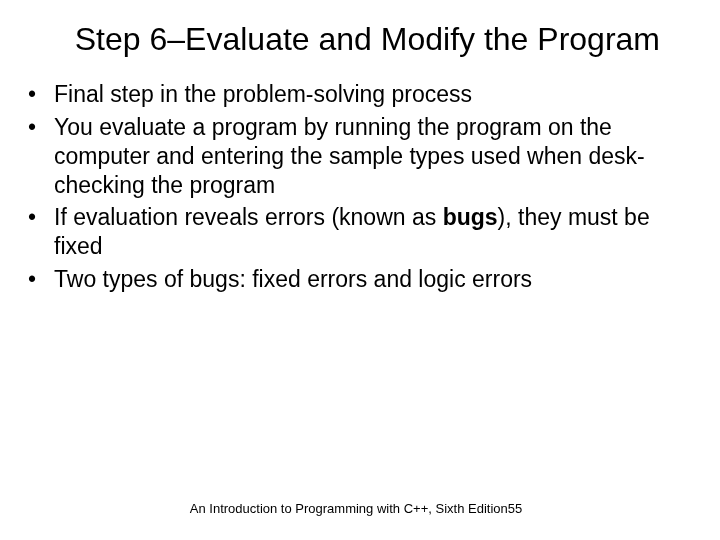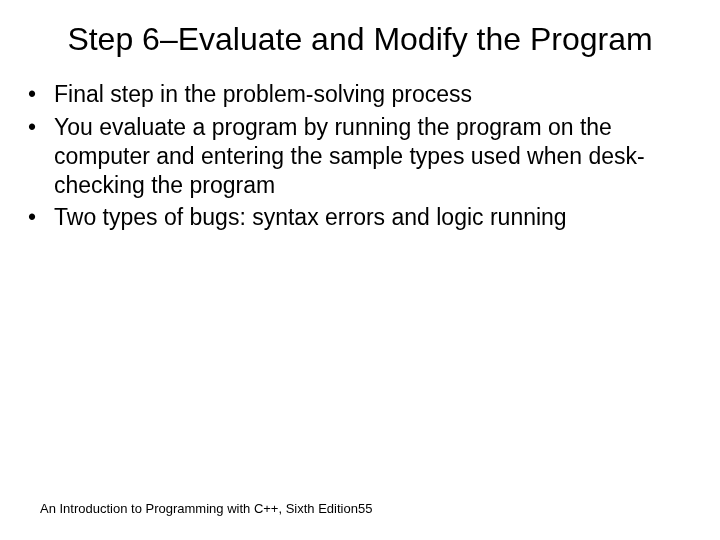--- a/index.html
+++ b/index.html
@@ -12,21 +12,21 @@
     color: #000;
     overflow: hidden;
   }
   .slide {
     position: relative;
     width: 720px;
     height: 540px;
     box-sizing: border-box;
   }
   .title {
-    text-align: center;
+    text-align: right;
     font-size: 32px;
     font-weight: 400;
     line-height: 1.2;
     padding: 20px 60px 10px 60px;
   }
   .body {
     padding: 12px 40px 0 22px;
   }
   ul.bullets {
     list-style: none;
@@ -46,42 +46,43 @@
     left: 6px;
     top: 0;
     font-size: 23px;
   }
   .footer {
     position: absolute;
     bottom: 24px;
     left: 40px;
     right: 48px;
     display: flex;
-    justify-content: flex-start;
+    justify-content: center;
     align-items: baseline;
     font-size: 13px;
     color: #000;
   }
   .page-num {
     font-size: 13px;
   }
   b { font-weight: bold; }
 </style>
 </head>
 <body>
 
 <div class="slide">
 
   <div class="title">Step 6–Evaluate and Modify the Program</div>
 
   <div class="body">
     <ul class="bullets">
       <li>Final step in the problem-solving process</li>
       <li>You evaluate a program by running the program on the computer and entering the sample types used when desk-checking the program</li>
-      <li>Two types of bugs: syntax errors and logic running</li>
+      <li>If evaluation reveals errors (known as <b>bugs</b>), they must be fixed</li>
+      <li>Two types of bugs: fixed errors and logic errors</li>
     </ul>
   </div>
 
   <div class="footer">
     <span>An Introduction to Programming with C++, Sixth Edition</span>
     <span class="page-num">55</span>
   </div>
 
 </div>
 

